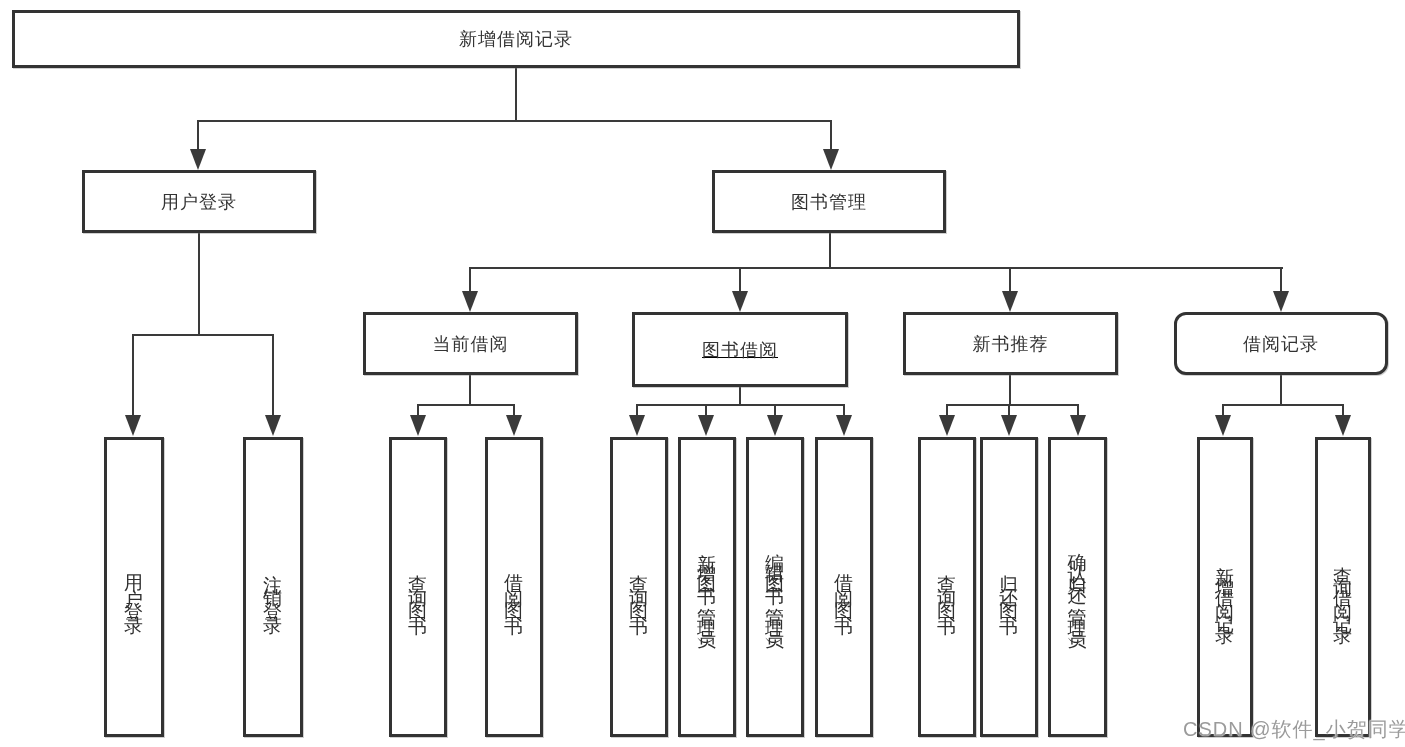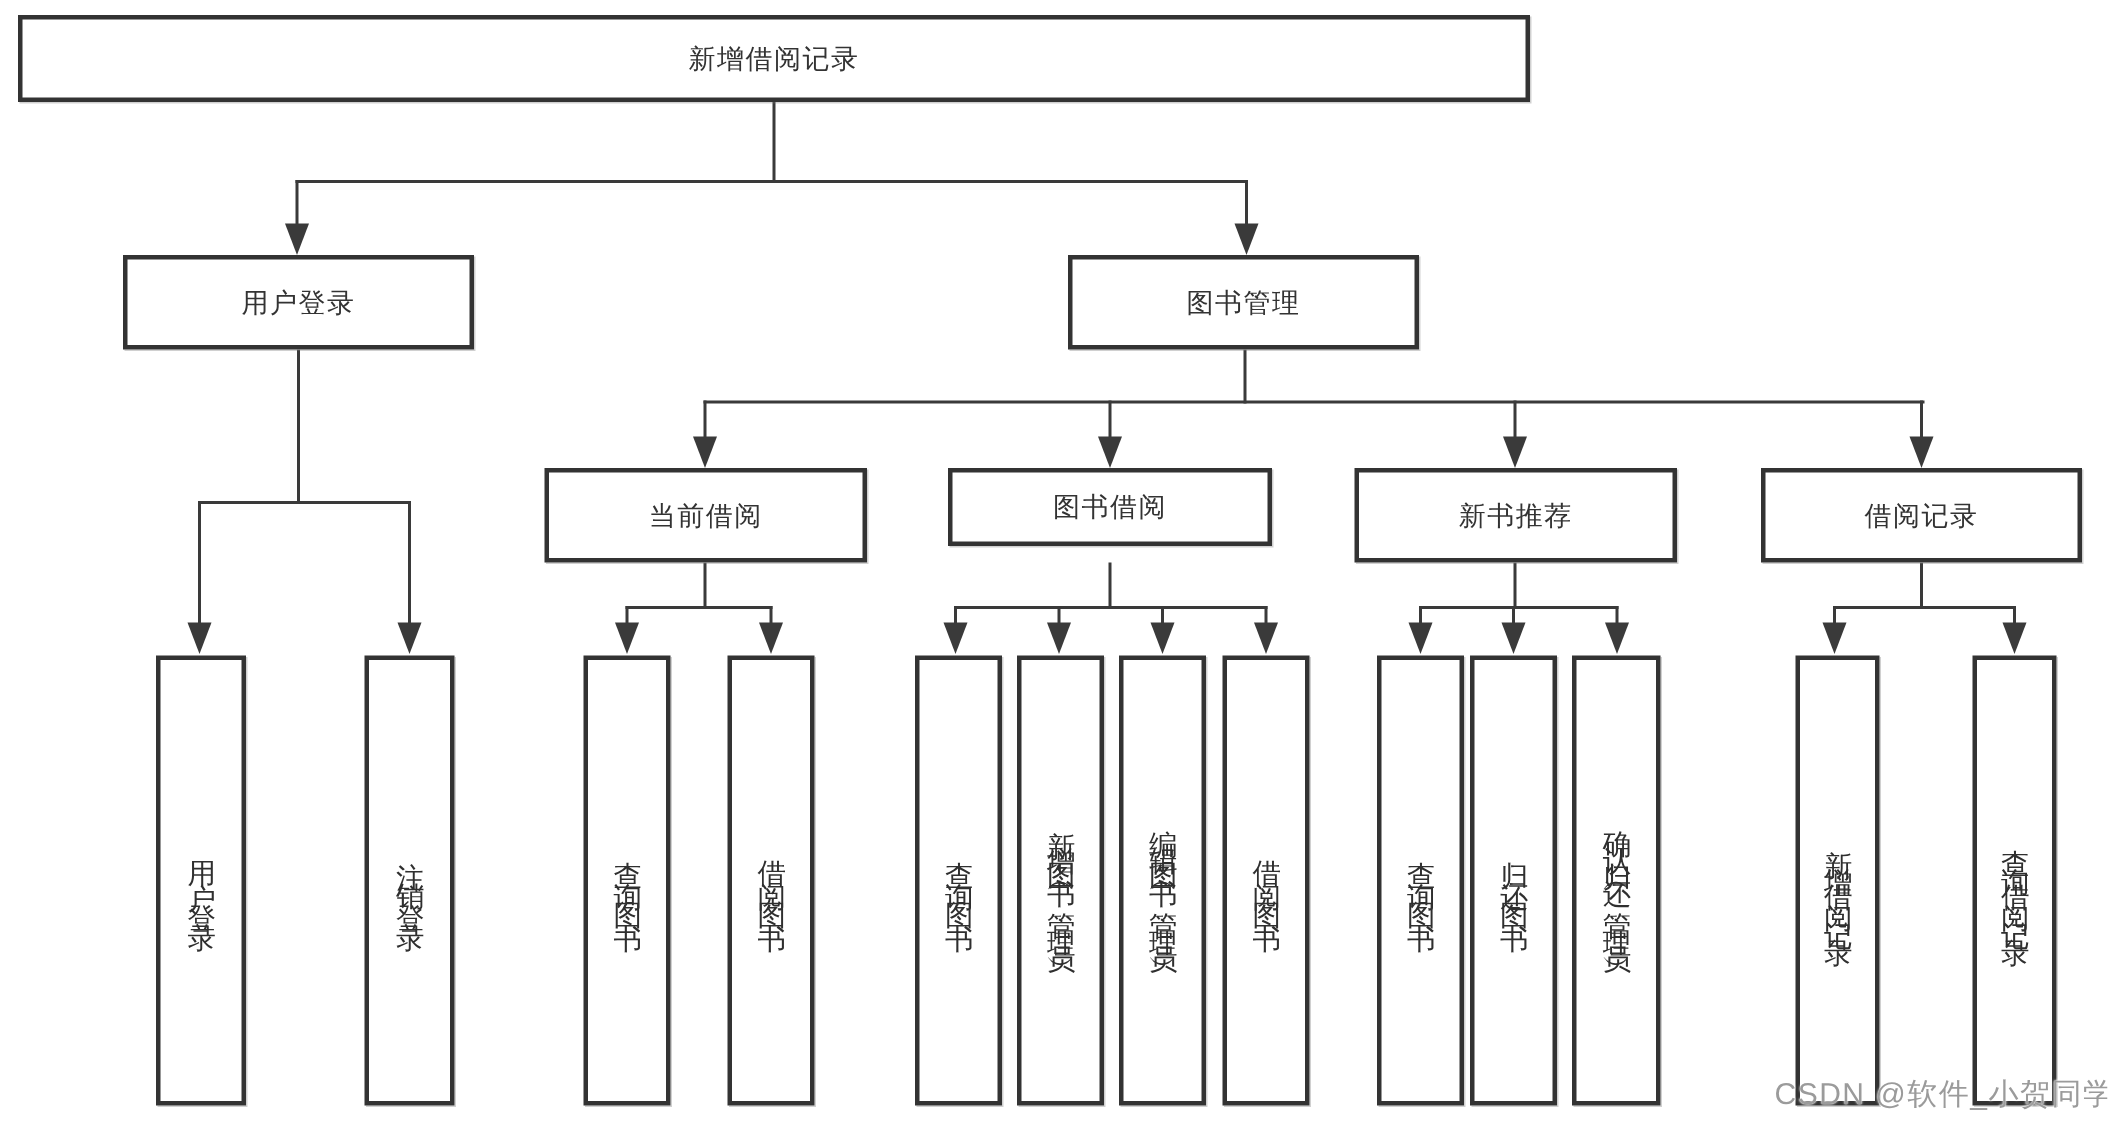--- a/index.html
+++ b/index.html
@@ -73,27 +73,27 @@
   <div class="box" style="left:82px;top:170px;width:234px;height:63px;">
     <span class="hlabel">用户登录</span>
   </div>
   <div class="box" style="left:712px;top:170px;width:234px;height:63px;">
     <span class="hlabel">图书管理</span>
   </div>
 
   <div class="box" style="left:363px;top:312px;width:215px;height:63px;">
     <span class="hlabel">当前借阅</span>
   </div>
-  <div class="box" style="left:632px;top:312px;width:216px;height:52px;">
+  <div class="box" style="left:632px;top:312px;width:216px;height:75px;text-decoration:underline;">
     <span class="hlabel">图书借阅</span>
   </div>
   <div class="box" style="left:903px;top:312px;width:215px;height:63px;">
     <span class="hlabel">新书推荐</span>
   </div>
-  <div class="box" style="left:1174px;top:312px;width:214px;height:63px;">
+  <div class="box" style="left:1174px;top:312px;width:214px;height:63px;border-radius:12px;">
     <span class="hlabel">借阅记录</span>
   </div>
 
   <div class="leaf" style="left:104px;top:437px;width:60px;height:300px;">
     <span class="vlabel sp4">用户登录</span>
   </div>
   <div class="leaf" style="left:243px;top:437px;width:60px;height:300px;">
     <span class="vlabel sp4">注销登录</span>
   </div>
 

